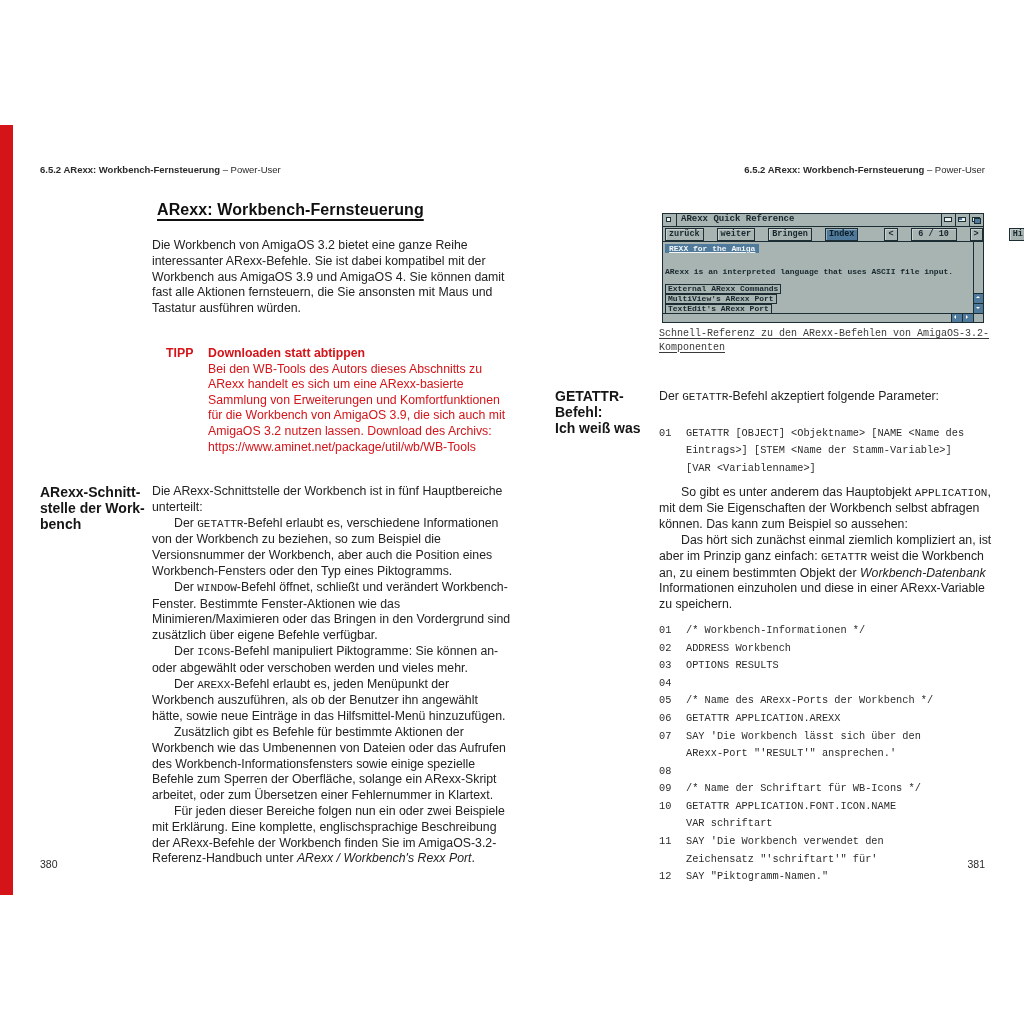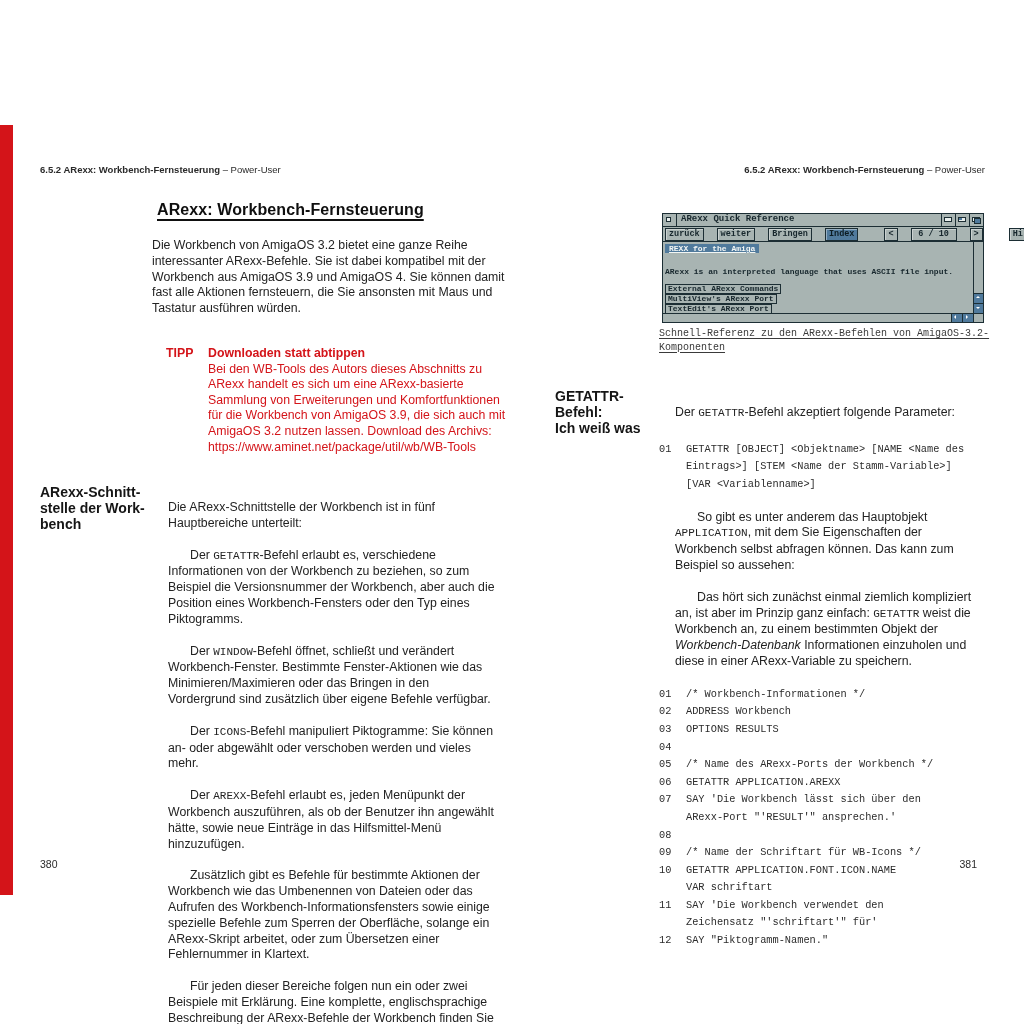--- a/index.html
+++ b/index.html
@@ -23,35 +23,35 @@
   .tip-title{font-weight:bold}
   .tip-url{display:block}
 
   .margin-label{position:absolute;font-weight:bold;font-size:14px;line-height:15.8px;color:#151515}
   .ml-left{left:40px;top:485px;width:118px}
   .ml-right{left:555px;top:389px;width:115px}
 
   .body-col{position:absolute;font-size:12.3px;line-height:15.8px;color:#232323}
   .body-left{left:152px;top:484px;width:360px}
   .body-right{left:659px;top:389px;width:334px}
-  .para{margin:16px}
+  .para{margin:0}
   .para.ind{text-indent:22px}
   .mono{font-family:"Liberation Mono",monospace;font-size:11px}
   .italic{font-style:italic}
 
   .code{font-family:"Liberation Mono",monospace;font-size:10.3px;color:#2b2b2b}
   .codeA{margin-top:19px;margin-bottom:7px}
   .codeB{margin-top:9px}
   .code-line{display:flex;line-height:17.6px}
   .code-num{width:27px;flex:none}
   .code-text{white-space:pre}
 
   .pagenum{position:absolute;top:858px;font-size:10.5px;color:#2a2a2a}
   .pn-left{left:40px}
-  .pn-right{right:47px;text-align:center}
+  .pn-right{right:39px;text-align:center}
 
   .caption{position:absolute;left:659px;top:327px;font-family:Liberation Mono, monospace;
     font-size:10px;line-height:13.5px;color:#3a3a3a}
   .caption div{text-decoration:underline;text-underline-offset:2px}
 
   
   .awin{position:absolute;left:662px;top:213px;width:322px;height:110px;box-sizing:border-box;
     background:var(--amiga-gray,#a8b4b2);border:1px solid var(--amiga-dark,#1c2e34);
     display:flex;flex-direction:column;font-family:Liberation Mono, monospace;color:#17272d}
   .awin-titlebar{height:12px;flex:none;display:flex;border-bottom:1px solid var(--amiga-dark,#1c2e34);

